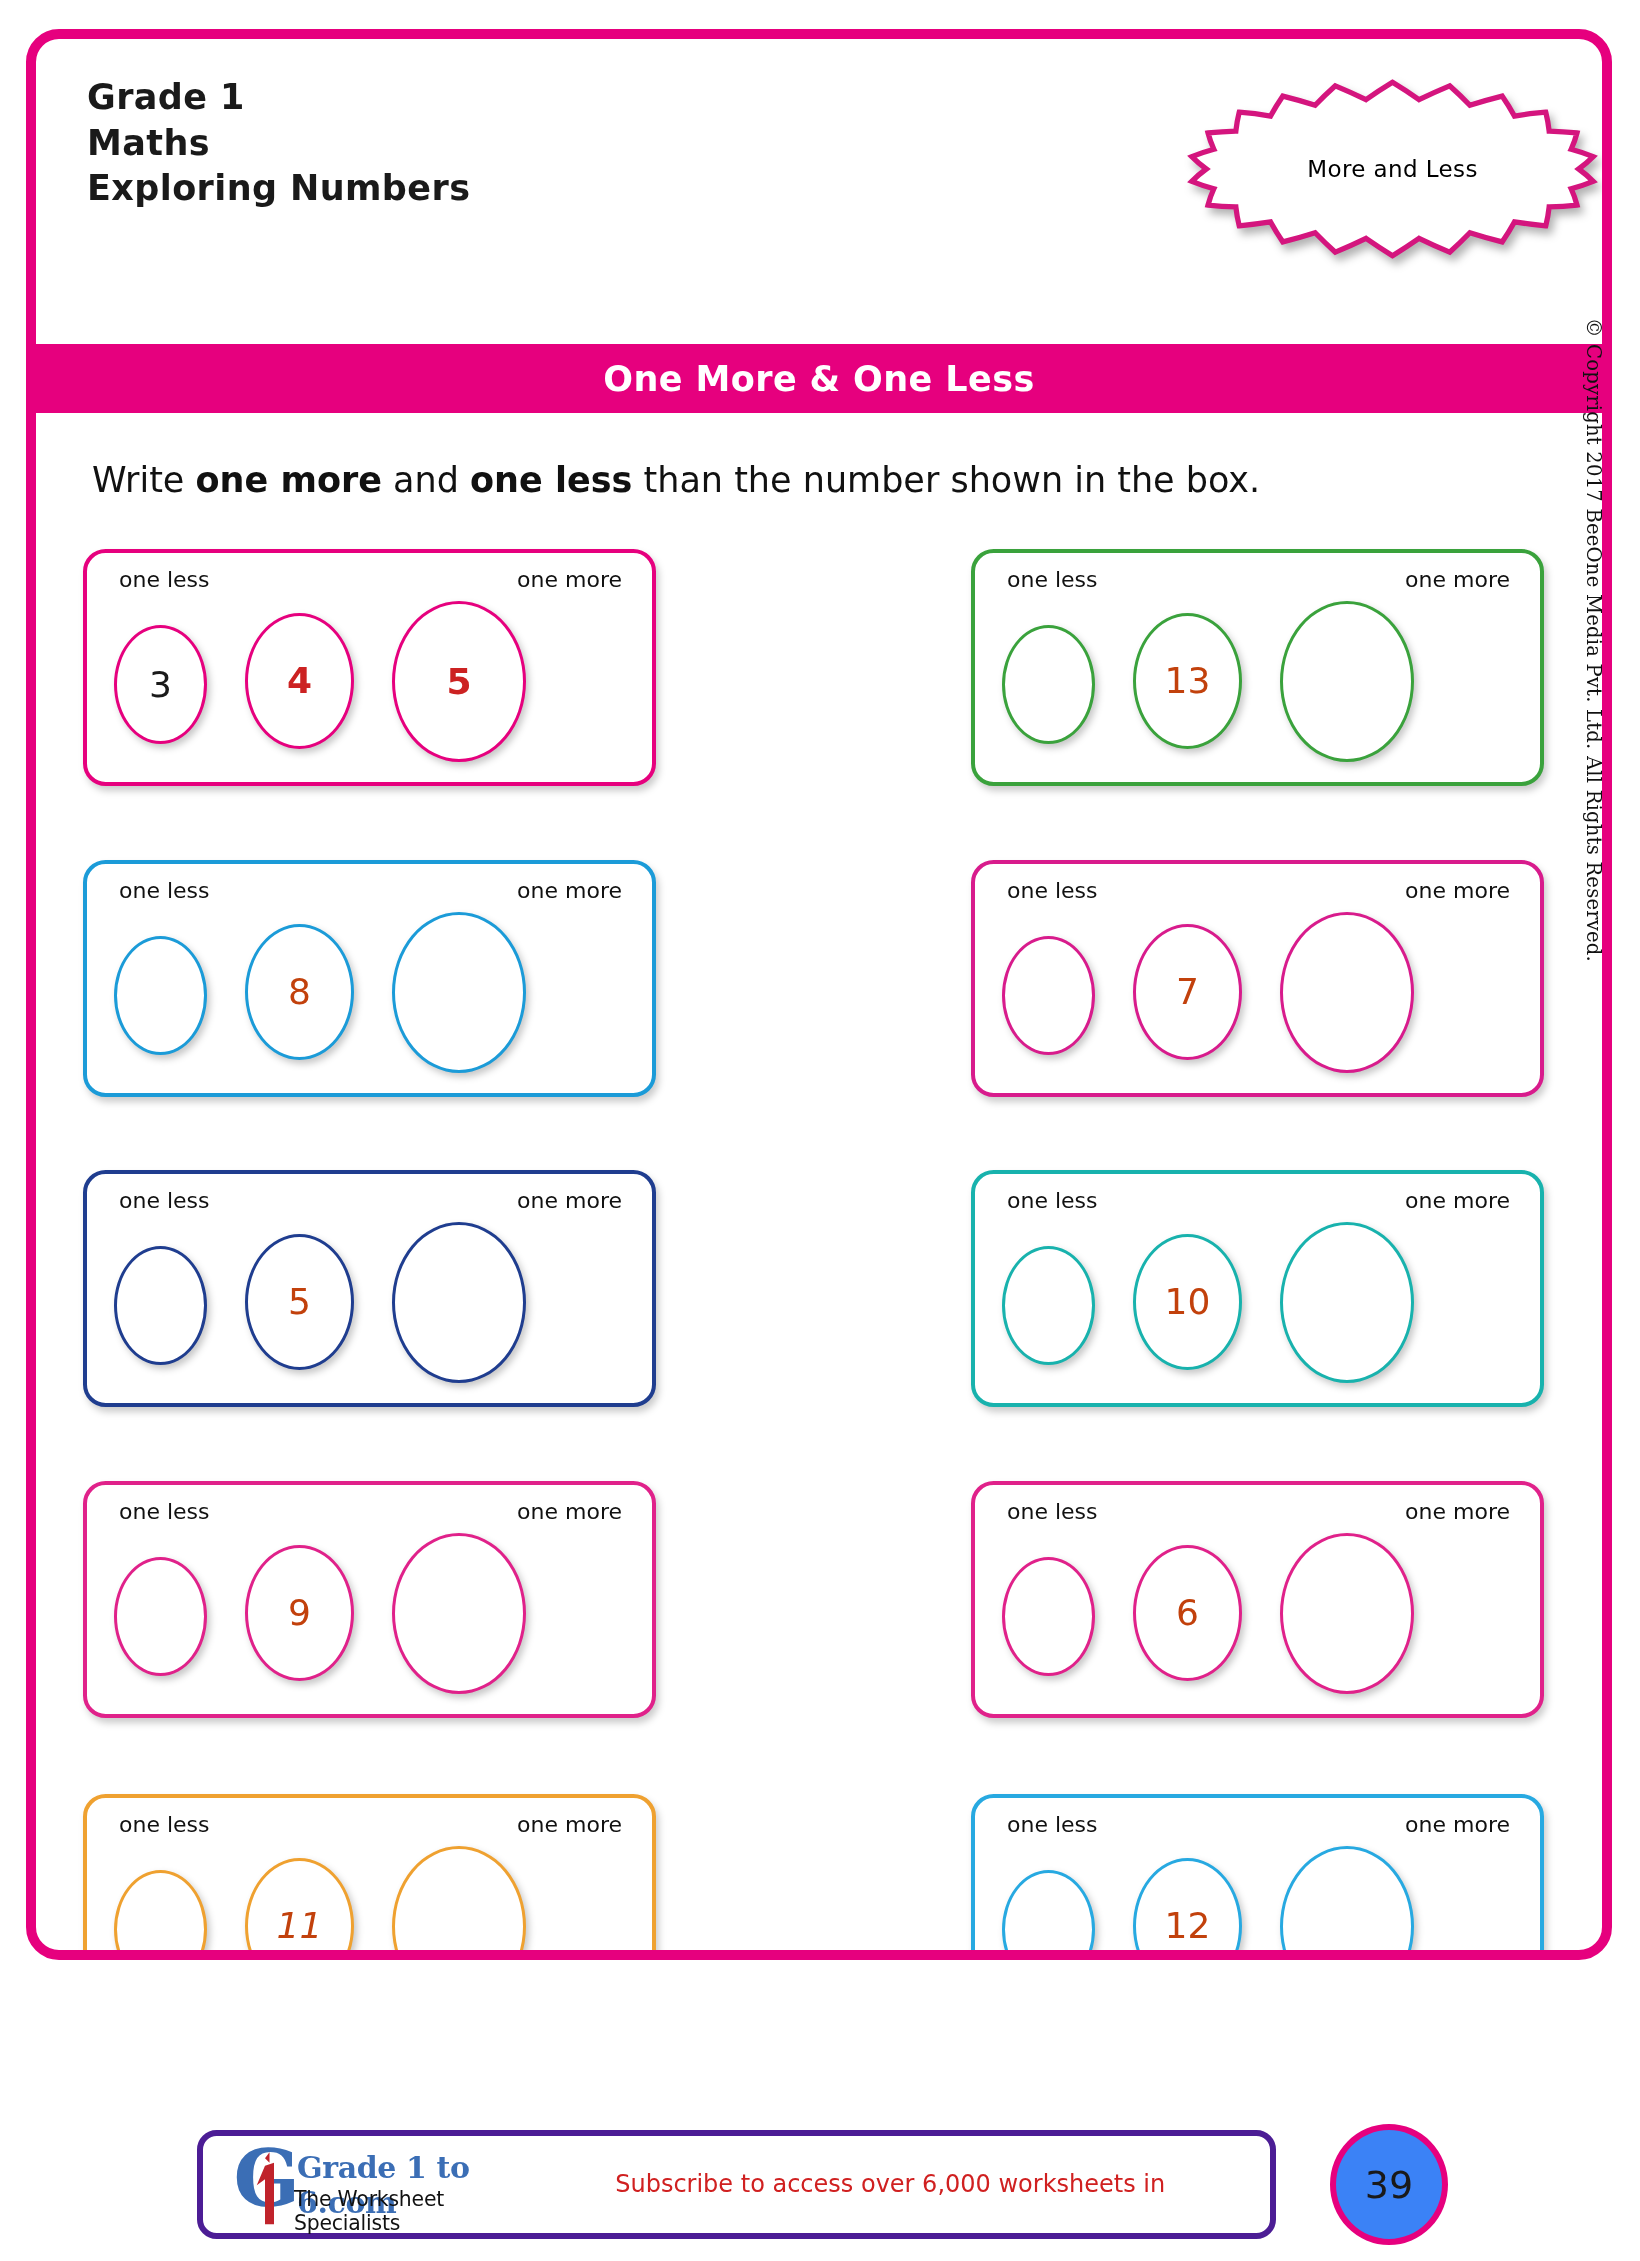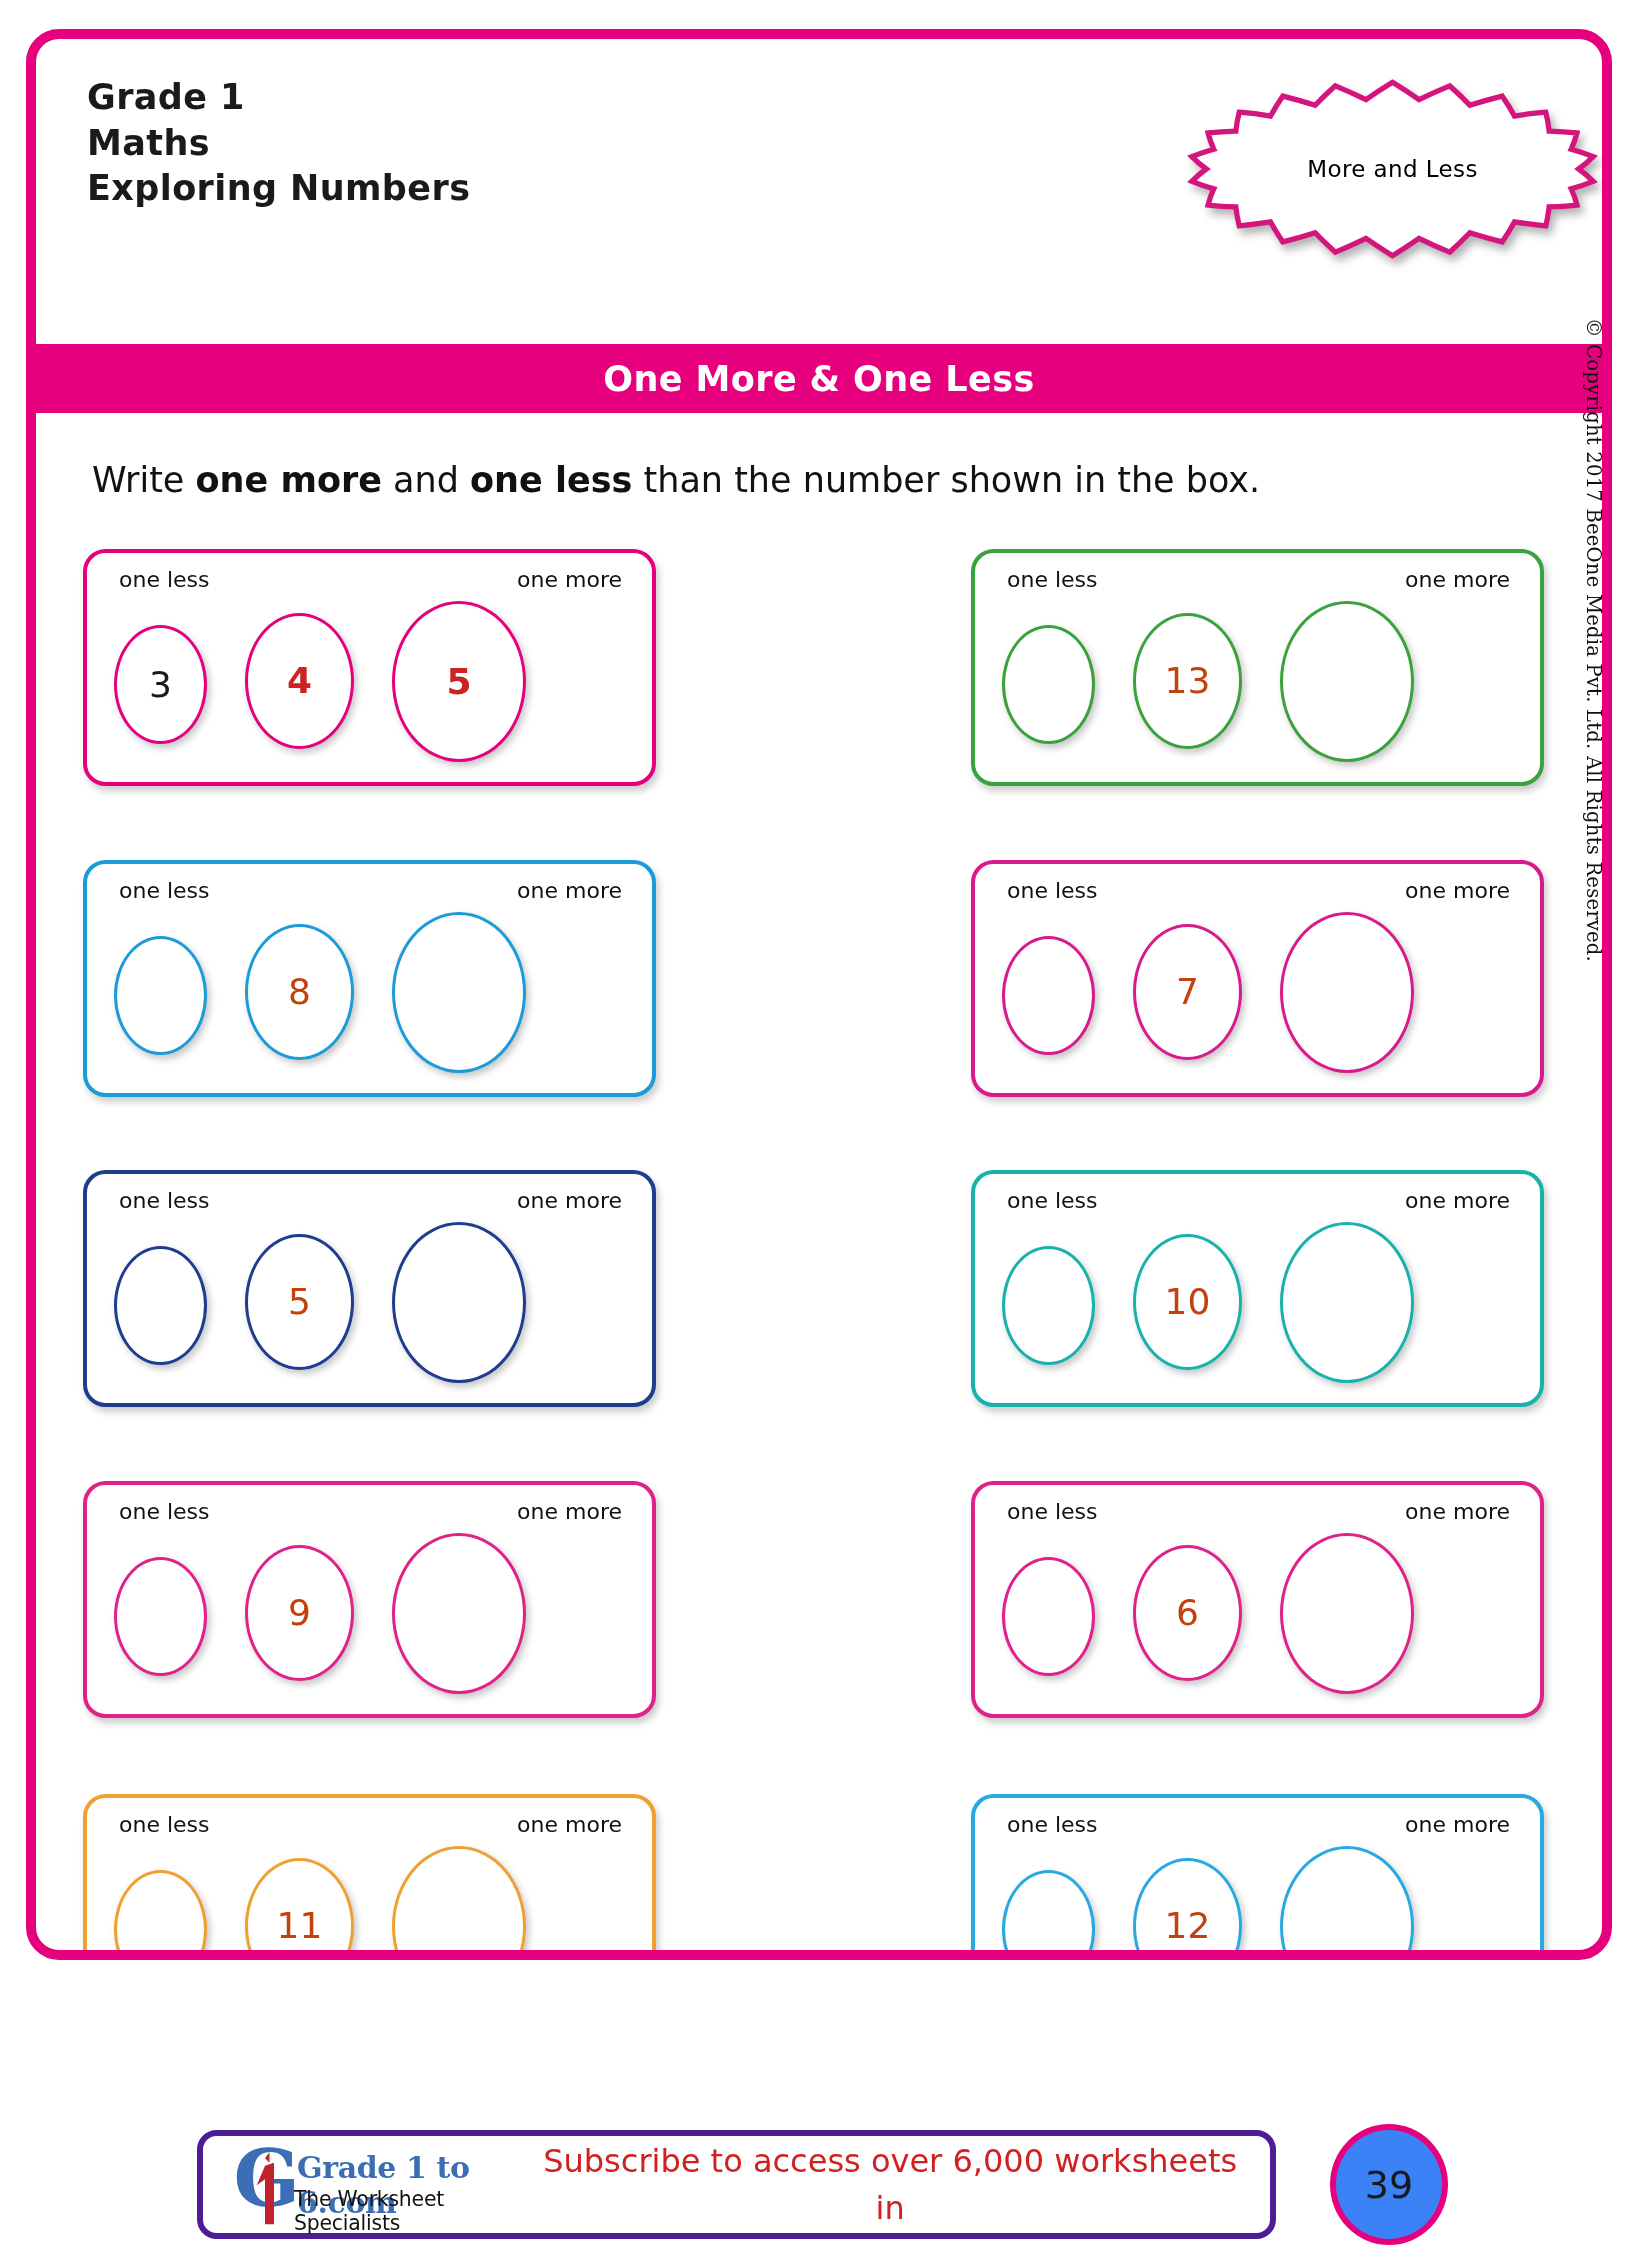--- a/index.html
+++ b/index.html
@@ -220,21 +220,21 @@
     font-weight: normal;
     font-size: 20.4px;
     color: #111111;
     letter-spacing: -0.2px;
   }
   #footer-promo {
     flex: 1;
     text-align: center;
     padding-right: 22.6px;
     font-family: "DejaVu Sans", sans-serif;
-    font-size: 32px;
+    font-size: 24px;
     color: #D02020;
     line-height: 1.45;
   }
   #promo-url {
     font-weight: bold;
     text-decoration: underline;
     color: #D02020;
   }
   #page-number-badge {
     position: absolute;
@@ -391,21 +391,21 @@
           <div class="ellipse slot-more" style="border-color: rgb(224, 33, 138);">
             <span class="num"></span>
           </div>
         </div>
         <div class="problem-box" style="left: 47px; top: 1245px; border: 4.5px solid rgb(239, 161, 48);">
           <div class="pb-label left">one less</div>
           <div class="pb-label right">one more</div>
           <div class="ellipse slot-less" style="border-color: rgb(239, 161, 48);">
             <span class="num"></span>
           </div>
-          <div class="ellipse slot-num" style="border-color: rgb(239, 161, 48);">
+          <div class="ellipse slot-num" style="border-color: rgb(239, 161, 48); font-style: italic;">
             <span class="num">11</span>
           </div>
           <div class="ellipse slot-more" style="border-color: rgb(239, 161, 48);">
             <span class="num"></span>
           </div>
         </div>
         <div class="problem-box" style="left: 935px; top: 1245px; border: 4.5px solid rgb(39, 169, 225);">
           <div class="pb-label left">one less</div>
           <div class="pb-label right">one more</div>
           <div class="ellipse slot-less" style="border-color: rgb(39, 169, 225);">

